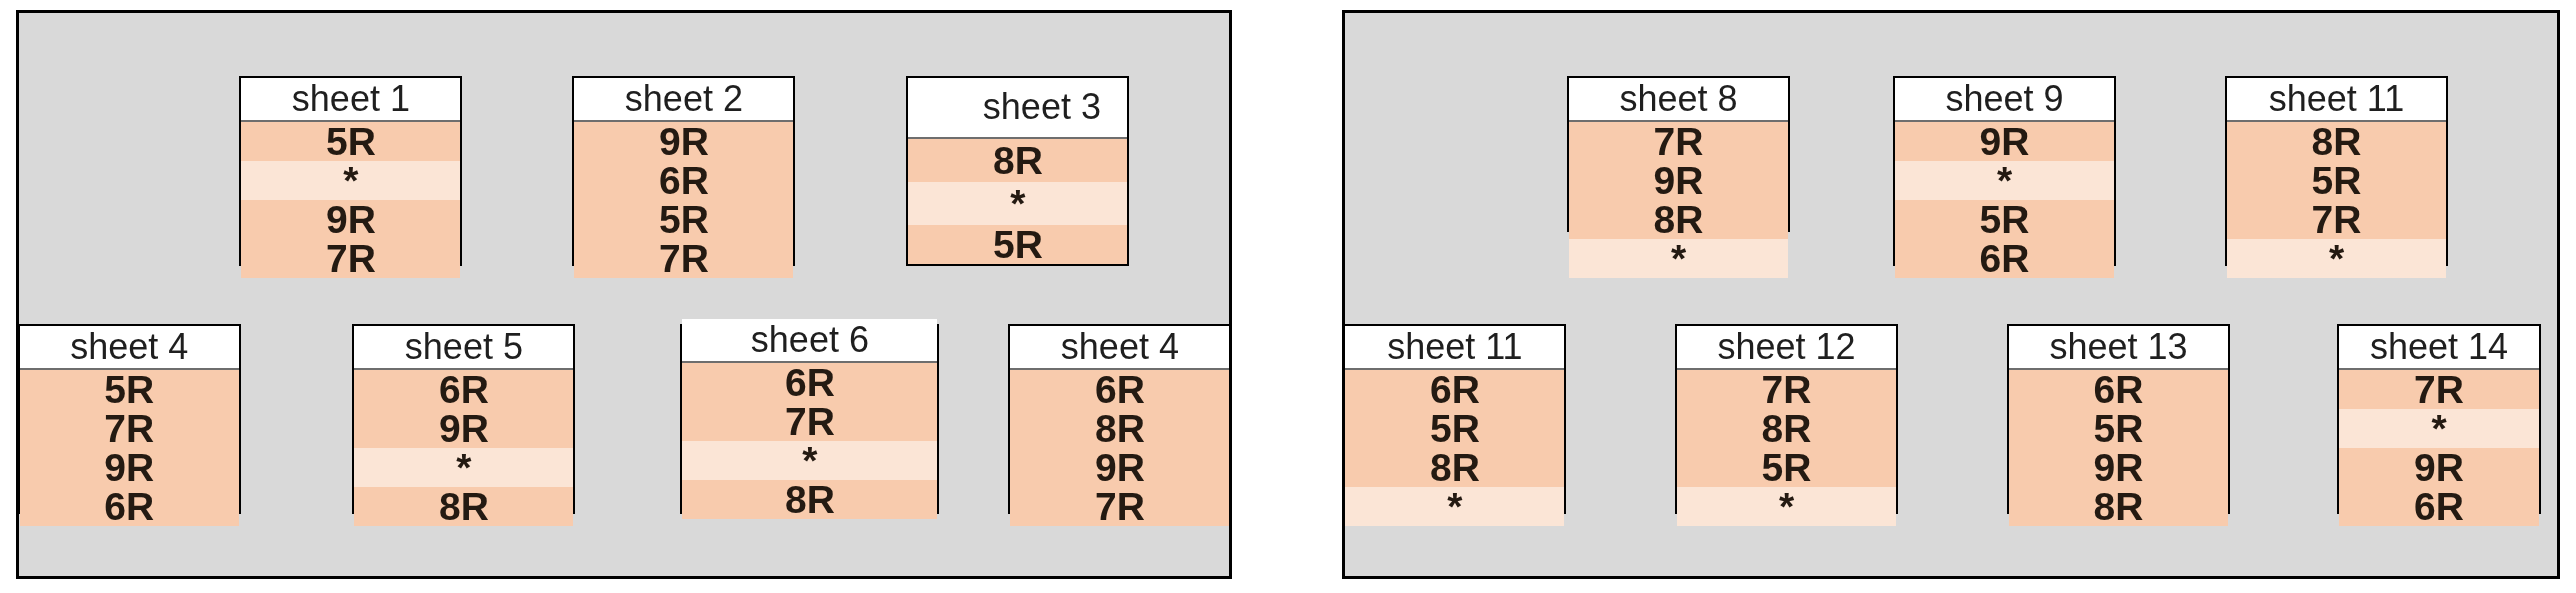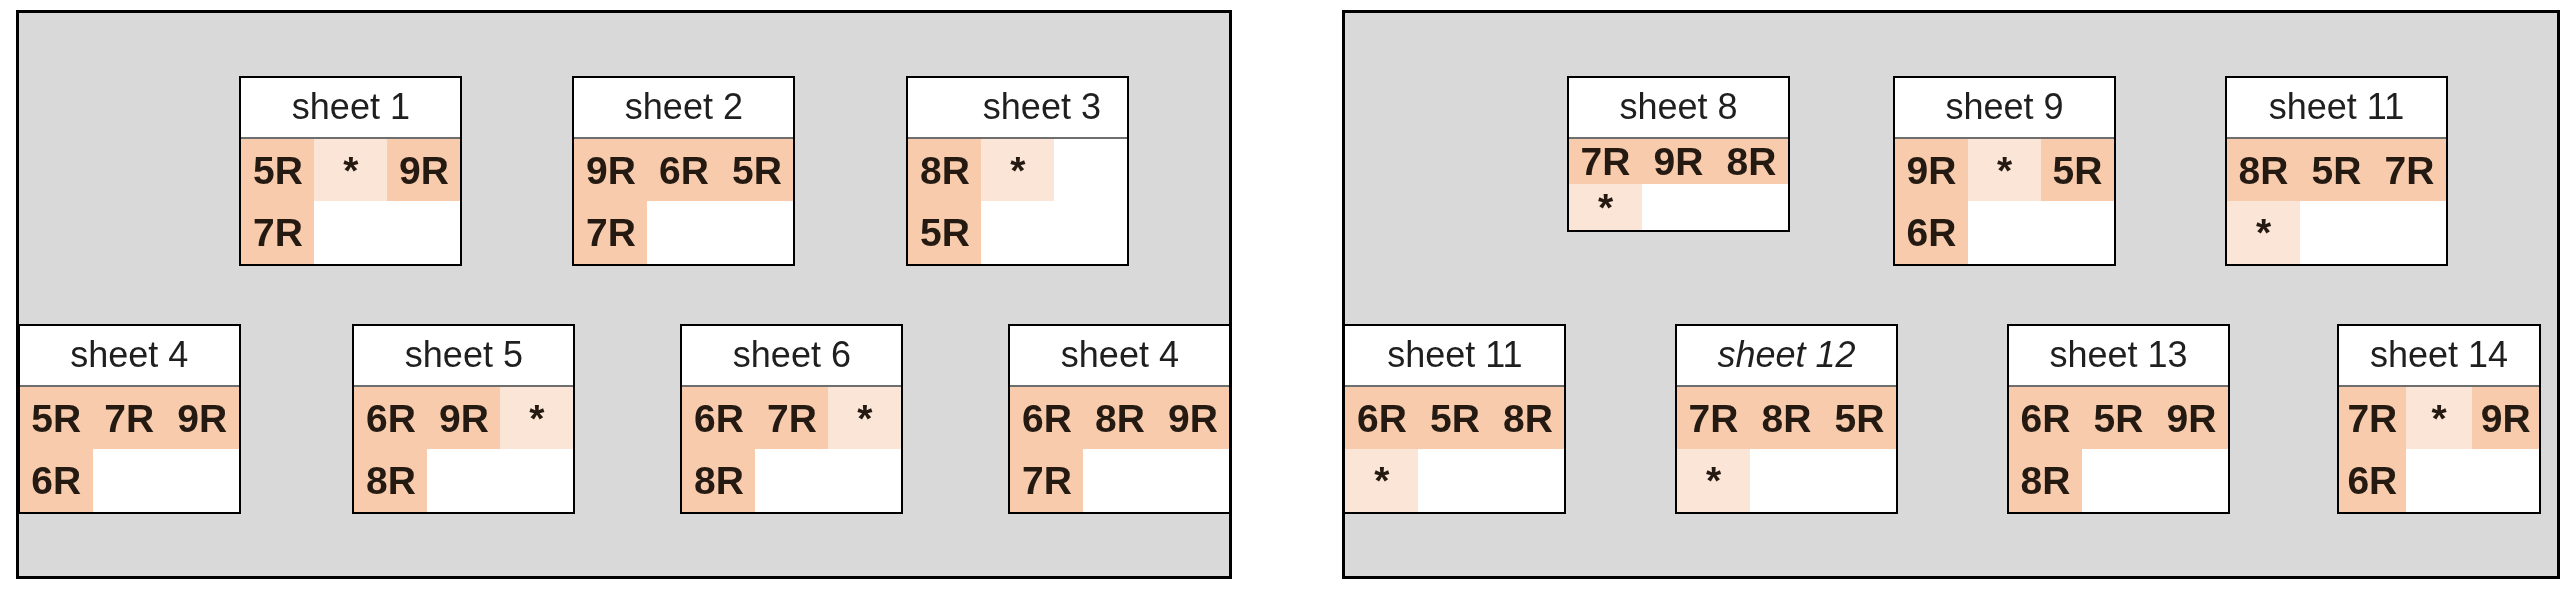--- a/index.html
+++ b/index.html
@@ -39,21 +39,21 @@
     display: flex;
     align-items: center;
     justify-content: center;
     font-size: 36px;
     color: #1f1f1f;
     white-space: nowrap;
   }
   .sheet-cells {
     flex: 1;
     display: grid;
-    grid-template-columns: 1fr 1fr 1fr;
+    grid-template-columns: 1fr;
     grid-template-rows: 1fr 1fr;
   }
   .cell {
     display: flex;
     align-items: center;
     justify-content: center;
     font-size: 39px;
     font-weight: bold;
     color: #241a12;
     line-height: 1;
@@ -110,21 +110,21 @@
   <div class="sheet" style="left: 333px; top: 311px; width: 223px; height: 190px;">
     <div class="sheet-title" style="height: 61px;">sheet 5</div>
     <div class="sheet-cells">
       <div class="cell filled">6R</div>
       <div class="cell filled">9R</div>
       <div class="cell starred">*</div>
       <div class="cell filled">8R</div>
     </div>
   </div>
 
-  <div class="sheet" style="left: 661px; top: 311px; width: 223px; height: 190px;">
+  <div class="sheet" style="left: 661px; top: 311px; width: 259px; height: 190px; justify-content: center;">
     <div class="sheet-title" style="height: 61px;">sheet 6</div>
     <div class="sheet-cells">
       <div class="cell filled">6R</div>
       <div class="cell filled">7R</div>
       <div class="cell starred">*</div>
       <div class="cell filled">8R</div>
     </div>
   </div>
 
   <div class="sheet" style="left: 989px; top: 311px; width: 223px; height: 190px;">
@@ -172,21 +172,21 @@
     <div class="sheet-title" style="height: 61px;">sheet 11</div>
     <div class="sheet-cells">
       <div class="cell filled">6R</div>
       <div class="cell filled">5R</div>
       <div class="cell filled">8R</div>
       <div class="cell starred">*</div>
     </div>
   </div>
 
   <div class="sheet" style="left: 330px; top: 311px; width: 223px; height: 190px;">
-    <div class="sheet-title" style="height: 61px; font-style: italic;">sheet 12</div>
+    <div class="sheet-title" style="height: 61px;">sheet 12</div>
     <div class="sheet-cells">
       <div class="cell filled">7R</div>
       <div class="cell filled">8R</div>
       <div class="cell filled">5R</div>
       <div class="cell starred">*</div>
     </div>
   </div>
 
   <div class="sheet" style="left: 662px; top: 311px; width: 223px; height: 190px;">
     <div class="sheet-title" style="height: 61px;">sheet 13</div>

